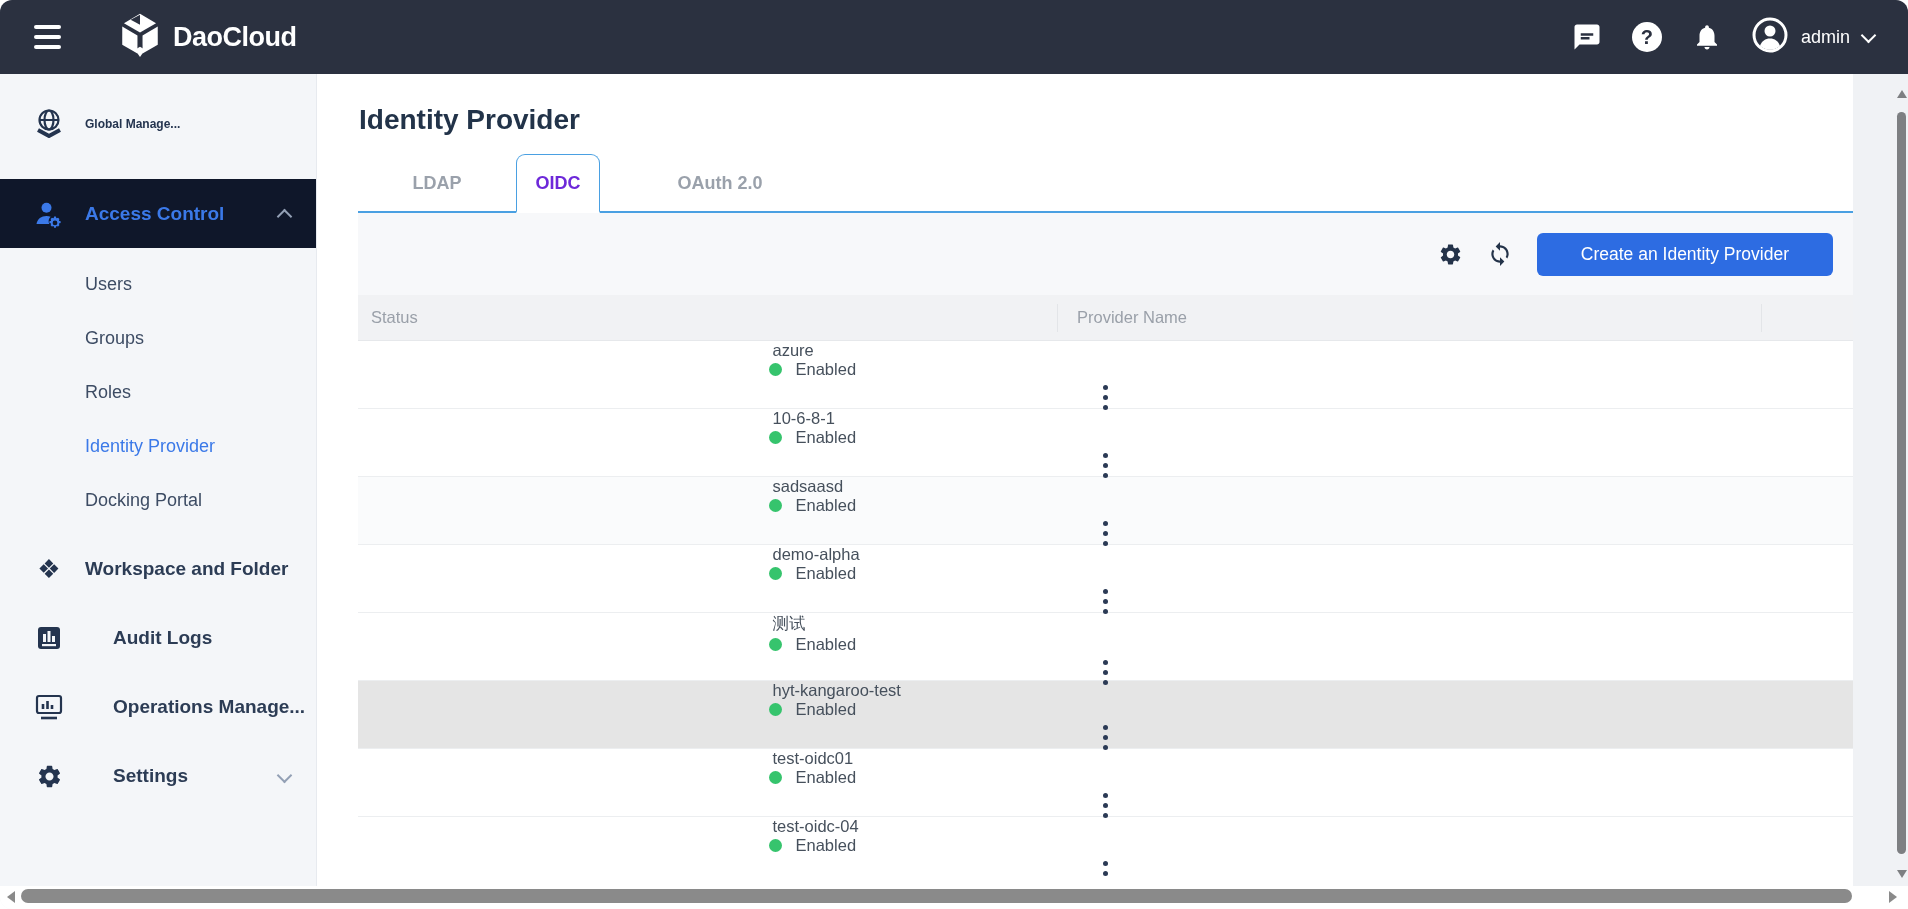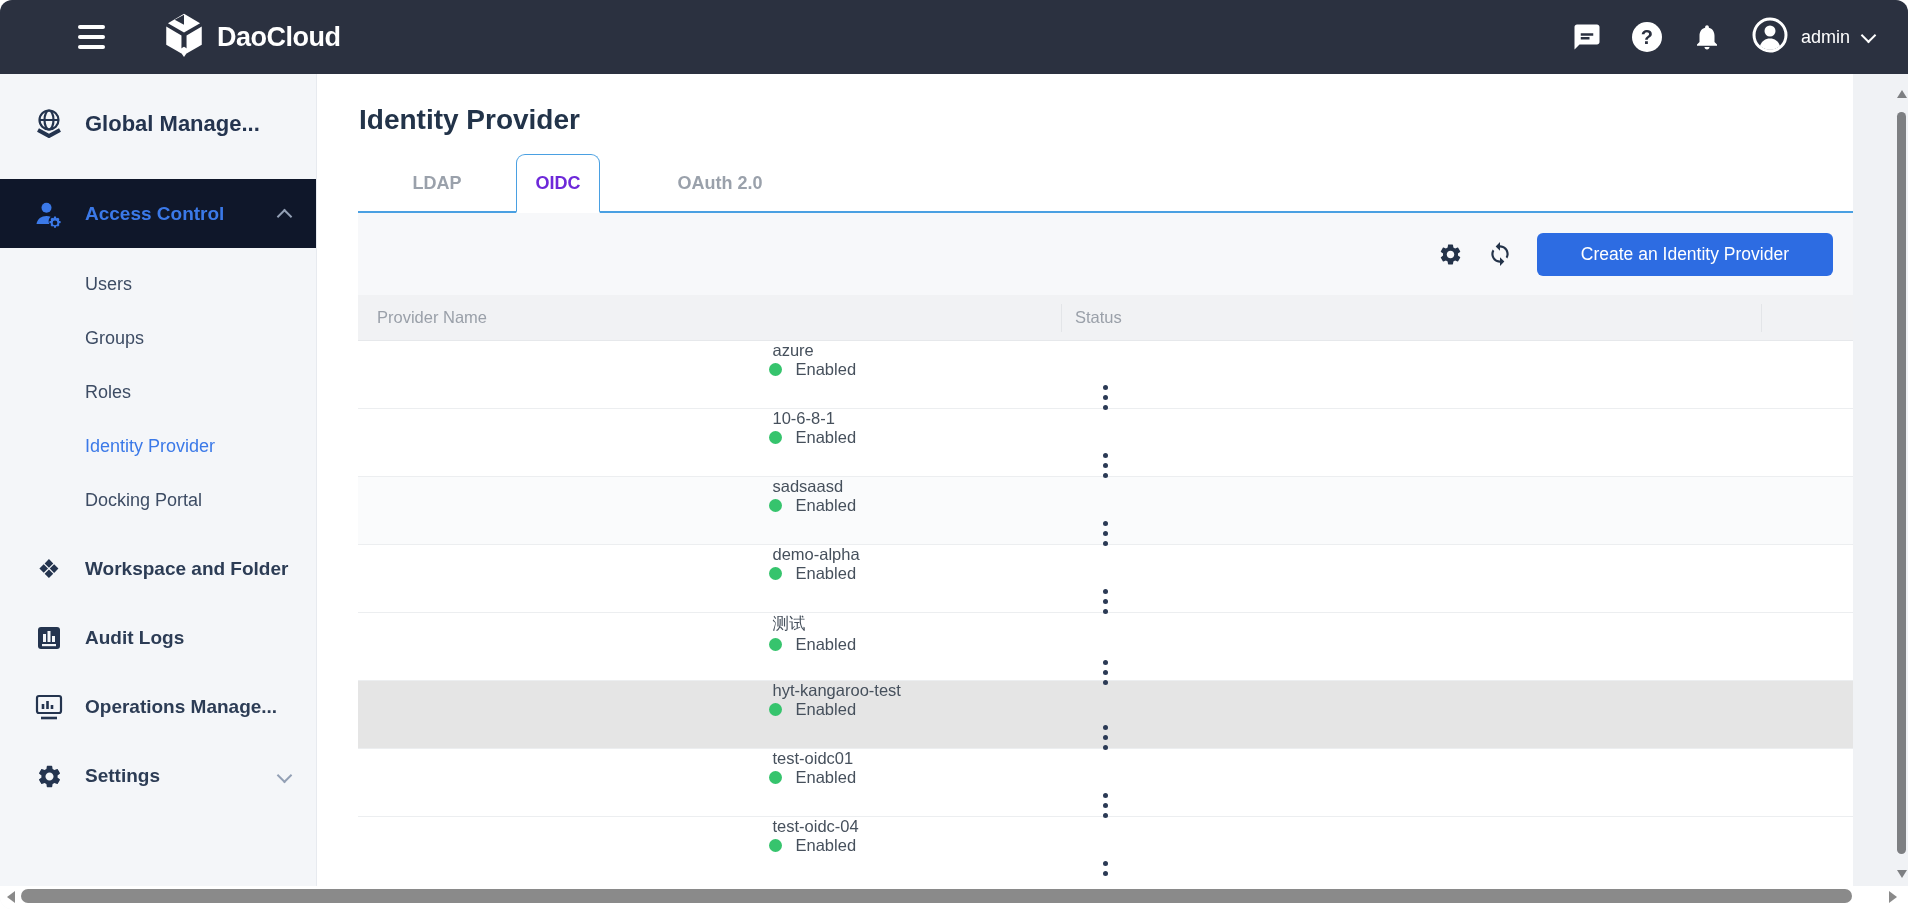--- a/index.html
+++ b/index.html
@@ -1,52 +1,52 @@
 <!DOCTYPE html>
 <html><head>
 <meta charset="utf-8">
 <style>
   html,body{margin:0;padding:0;background:#fff;}
   body{width:1908px;height:909px;overflow:hidden;font-family:"Liberation Sans","DejaVu Sans",sans-serif;-webkit-font-smoothing:antialiased;}
   .page{position:relative;width:1908px;height:909px;border-radius:12px;overflow:hidden;background:#fff;}
 
   
-  .topbar{position:relative;height:74px;background:#2b3140;display:flex;align-items:center;color:#fff;padding-left:44px;}
+  .topbar{position:relative;height:74px;background:#2b3140;display:flex;align-items:center;color:#fff;}
   .hamburger{margin-left:28px;background:none;border:none;cursor:pointer;display:flex;flex-direction:column;gap:6px;padding:6px;}
   .hamburger span{display:block;width:27px;height:4px;border-radius:2px;background:#fff;}
   .brand{display:flex;align-items:center;gap:12px;margin-left:52px;}
   .brand-name{font-size:27px;font-weight:700;letter-spacing:-.5px;color:#fff;}
   .topbar-right{margin-left:auto;display:flex;align-items:center;gap:30px;margin-right:34px;}
   .tb-iconbtn{background:none;border:none;padding:0;cursor:pointer;display:flex;align-items:center;}
   .help-circle{width:30px;height:30px;border-radius:50%;background:#fff;color:#2b3140;font-weight:700;font-size:20px;display:flex;align-items:center;justify-content:center;}
   .userbox{display:flex;align-items:center;gap:13px;cursor:pointer;}
   .username{font-size:18px;color:#fff;}
   .chev{display:inline-block;width:9px;height:9px;border-right:2.5px solid #fff;border-bottom:2.5px solid #fff;transform:rotate(45deg);margin-top:-4px;}
 
   
   .body-row{display:flex;height:835px;}
 
   
   .sidebar{width:317px;min-width:317px;background:#f4f6f9;border-right:1px solid #e7eaef;box-sizing:border-box;}
   .side-item{display:flex;align-items:center;height:64px;padding-left:32px;cursor:pointer;position:relative;}
   .side-item .ico{width:34px;display:flex;justify-content:center;margin-right:19px;}
   .side-label{font-size:19px;font-weight:600;color:#2c3c55;white-space:nowrap;}
   .side-group{margin-top:18px;}
-  .side-group .side-label{font-size:22px;font-weight:700;color:#24344f;}
+  .side-group .side-label{font-size:12px;font-weight:700;color:#24344f;}
   .item-access{margin-top:23px;height:69px;background:#0f172a;}
   .item-access .side-label{color:#3b79e8;}
   .caret{position:absolute;right:26px;width:9px;height:9px;border-right:2.2px solid #93a0b5;border-bottom:2.2px solid #93a0b5;}
   .caret-up{transform:rotate(-135deg);top:32px;}
   .caret-down{transform:rotate(45deg);top:26px;}
   .subnav{padding:9px 0 0 0;}
   .sub-item{height:54px;display:flex;align-items:center;padding-left:85px;cursor:pointer;}
   .sub-item span{font-size:18px;color:#3d4c64;}
   .sub-item.active span{color:#3b79e8;}
   .glyph-ico{font-family:"DejaVu Sans",sans-serif;color:#24344f;font-size:26px;line-height:1;}
-  .mt10{margin-top:10px;} .mt5{margin-top:5px;}
+  .mt10{margin-top:10px;} .mt5{margin-top:5px;gap:28px;}
 
   
   .main{position:relative;flex:1;background:#fff;overflow:hidden;}
   .page-title{margin:30px 0 0 42px;font-size:28px;font-weight:700;color:#223349;}
   .tabstrip{display:flex;align-items:flex-end;margin-left:41px;width:1495px;border-bottom:2px solid #4aa0e2;height:58px;margin-top:17px;box-sizing:content-box;}
   .tab{display:flex;align-items:center;justify-content:center;height:56px;font-size:18px;font-weight:600;color:#9aa1ab;cursor:pointer;background:none;border:none;}
   .tab-ldap{width:158px;} .tab-oauth{width:240px;}
   .tab.active{width:84px;background:#fff;border:1px solid #4aa0e2;border-bottom:2px solid #fff;border-radius:9px 9px 0 0;margin-bottom:-2px;height:59px;color:#6d28d9;font-weight:700;box-sizing:border-box;}
 
   .panel{margin-left:41px;width:1495px;height:665px;background:#f7f8fa;overflow:hidden;}
@@ -248,22 +248,22 @@
           <button class="tool-iconbtn">
             <svg width="26" height="26" viewBox="0 0 24 24" fill="#243349">
                 <path d="M12 4V1L8 5l4 4V6c3.31 0 6 2.69 6 6 0 1.01-.25 1.97-.7 2.8l1.46 1.46A7.93 7.93 0 0 0 20 12c0-4.42-3.58-8-8-8zm0 14c-3.31 0-6-2.69-6-6 0-1.01.25-1.97.7-2.8L5.24 7.74A7.93 7.93 0 0 0 4 12c0 4.42 3.58 8 8 8v3l4-4-4-4v3z"></path>
               </svg>
           </button>
           <button class="create-btn">Create an Identity Provider</button>
         </div>
 
         <div class="table">
           <div class="thead">
+            <div class="th col-status">Status</div>
             <div class="th col-name">Provider Name</div>
-            <div class="th col-status">Status</div>
             <div class="th col-actions"></div>
           </div>
 
           <div class="trow">
             <div class="td col-name">azure</div>
             <div class="td col-status td-status">
                 <span class="dot"></span>
                 <span>Enabled</span>
               </div>
             <div class="td col-actions">

